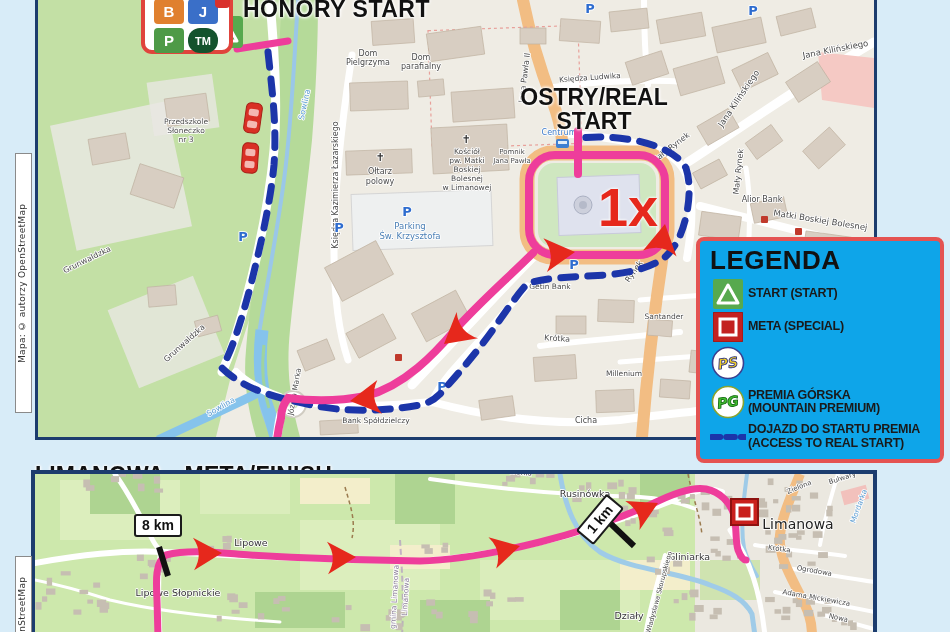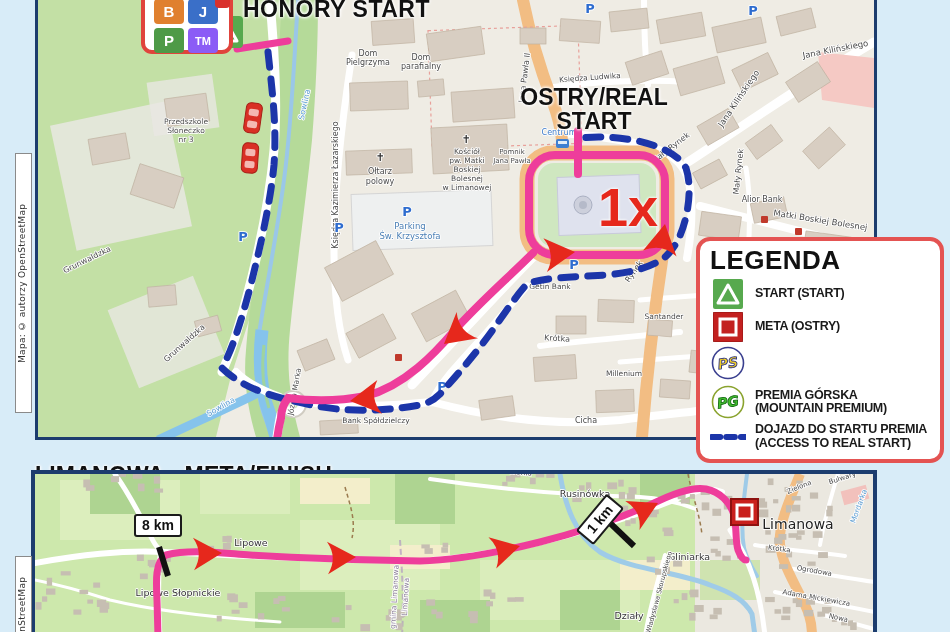--- a/index.html
+++ b/index.html
@@ -29,24 +29,24 @@
   
   #badge-box{left:141px;top:-12px;width:92px;height:66px;background:#fff;border:4px solid #e0443c;
              border-radius:11px;box-sizing:border-box;padding:7px 0 0 9px;z-index:6;}
   .badge-row{display:flex;gap:4px;margin-bottom:4px;}
   .badge-tile{width:30px;height:25px;border-radius:4px;color:#fff;font-weight:bold;font-size:15px;
               display:flex;align-items:center;justify-content:center;}
   .badge-tile.small{font-size:11px;}
   #start-marker{left:211px;top:16px;z-index:5;}
   #red-remnant{left:215px;top:0;width:15px;height:8px;background:#d9302c;border-radius:0 0 4px 4px;z-index:7;}
   
-  #legend{left:696px;top:237px;width:248px;height:226px;background:#ffffff;border:4px solid #e45352;
-          border-radius:14px;box-sizing:border-box;padding:4px 8px 6px 10px;z-index:8;}
+  #legend{left:696px;top:237px;width:248px;height:226px;background:#0ea5e9;border:4px solid #e45352;
+          border-radius:8px;box-sizing:border-box;padding:4px 8px 6px 10px;z-index:8;}
   #legend-title{font-size:26px;font-weight:bold;color:#111;letter-spacing:.5px;margin:0 0 3px 0;}
-  .legend-row{display:flex;align-items:center;gap:9px;margin-bottom:3px;}
+  .legend-row{display:flex;align-items:center;gap:2px;margin-bottom:3px;}
   .legend-icon{width:36px;display:flex;justify-content:center;flex:0 0 36px;}
   .legend-label{font-size:12.5px;font-weight:bold;color:#1a1a1a;line-height:1.08;letter-spacing:-.3px;}
   
   .km-box{position:absolute;background:#fff;border:2px solid #1b1b1b;border-radius:3px;
           font-weight:bold;font-size:14px;color:#111;padding:0 6px;line-height:19px;z-index:5;}
   #km3-box{left:134px;top:514px;}
   #km1-box{left:576px;top:508px;transform:rotate(-50deg);}
   .mlab{font-family:"DejaVu Sans",sans-serif;paint-order:stroke;stroke:#ffffff;stroke-width:1.7px;stroke-linejoin:round;}
 </style>
 </head>
@@ -247,21 +247,21 @@
 </div>
 
 <div id="red-remnant" class="abs"></div>
 <div id="badge-box" class="abs">
   <div class="badge-row">
     <span class="badge-tile" style="background: rgb(224, 128, 47);">B</span>
     <span class="badge-tile" style="background: rgb(58, 111, 200);">J</span>
   </div>
   <div class="badge-row">
     <span class="badge-tile" style="background: rgb(78, 154, 71);">P</span>
-    <span class="badge-tile small" style="background: #8b5cf6;">TM</span>
+    <span class="badge-tile small" style="background: #14532d; border-radius: 12px;">TM</span>
   </div>
 </div>
 <div id="start-marker" class="abs">
   <svg width="32" height="32" viewBox="0 0 32 32">
       <rect x="0" y="0" width="32" height="32" rx="4" fill="#57a94e"></rect>
       <path d="M16,7 L26,25 L6,25 Z" fill="none" stroke="#fff" stroke-width="3" stroke-linejoin="round"></path>
     </svg>
 </div>
 <div id="honory-title" class="map-title">HONORY START</div>
 <div id="ostry-title" class="map-title">
@@ -281,21 +281,21 @@
     </span>
     <span class="legend-label">START (START)</span>
   </div>
   <div class="legend-row">
     <span class="legend-icon">
       <svg width="30" height="30" viewBox="0 0 30 30">
           <rect width="30" height="30" rx="2" fill="#c32120" stroke="#8e1512"></rect>
           <rect x="7" y="7" width="16" height="16" fill="none" stroke="#fff" stroke-width="3"></rect>
         </svg>
     </span>
-    <span class="legend-label">META (OSTRY)</span>
+    <span class="legend-label">META (SPECIAL)</span>
   </div>
   <div class="legend-row">
     <span class="legend-icon">
       <svg width="36" height="36" viewBox="0 0 36 36">
           <circle cx="18" cy="18" r="15.5" fill="#fff" stroke="#3a3f8f" stroke-width="1.6"></circle>
           <text x="18" y="23" text-anchor="middle" font-size="14" font-weight="bold" font-style="italic" font-family="DejaVu Sans, sans-serif" fill="#f2d025" stroke="#2e3480" stroke-width="0.9" transform="rotate(-8 18 18)">PS</text>
         </svg>
     </span>
   </div>
   <div class="legend-row">

